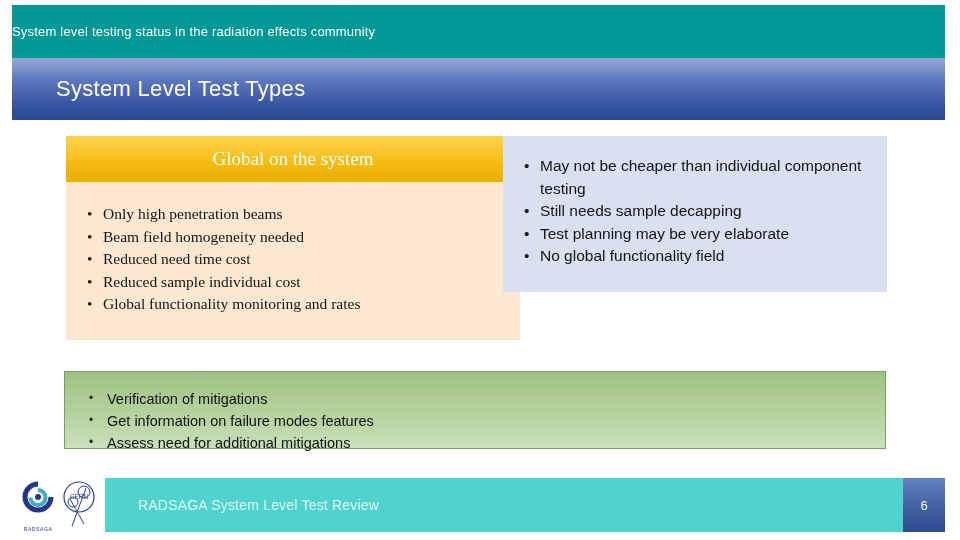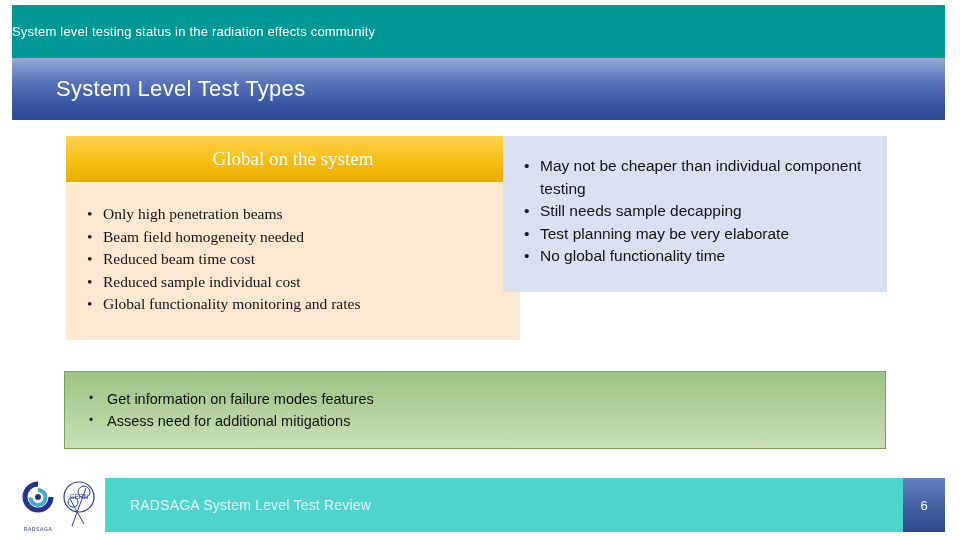--- a/index.html
+++ b/index.html
@@ -72,21 +72,21 @@
     font-size:12px;color:#222222;
   }
 
   
   .footer-bar{
     position:absolute;left:105px;top:478px;width:798px;height:54px;
     background:#4ed4cd;
     display:flex;align-items:center;
     padding-left:25px;box-sizing:border-box;
   }
-  .footer-text{color:#e2f7f6;font-size:14px;letter-spacing:.2px;}
+  .footer-text{color:#e2f7f6;font-size:14px;letter-spacing:.2px;margin-left:8px;}
   .page-box{
     position:absolute;left:903px;top:478px;width:42px;height:54px;
     background:linear-gradient(180deg,#6283c6 0%,#41609f 55%,#2c4b92 100%);
     display:flex;align-items:center;justify-content:center;
   }
   .page-number{color:#ffffff;font-size:13px;}
 
   
   .logo{position:absolute;}
   .logo.radsaga{left:20px;top:481px;width:36px;height:46px;text-align:center;}
@@ -109,40 +109,41 @@
   </div>
 
   <div class="panel left">
     <div class="panel-header">
       <span>Global on the system</span>
     </div>
     <div class="panel-body">
       <ul class="bullets">
           <li>Only high penetration beams</li>
           <li>Beam field homogeneity needed</li>
-          <li>Reduced beam time cost</li>
+          <li>Reduced need time cost</li>
           <li>Reduced sample individual cost</li>
           <li>Global functionality monitoring and rates</li>
         </ul>
     </div>
   </div>
 
   <div class="panel right">
     <div class="panel-body">
       <ul class="bullets">
           <li>May not be cheaper than individual component testing</li>
           <li>Still needs sample decapping</li>
           <li>Test planning may be very elaborate</li>
-          <li>No global functionality time</li>
+          <li>No global functionality field</li>
         </ul>
     </div>
   </div>
 
   <div class="summary-box">
     <ul class="bullets">
+        <li>Verification of mitigations</li>
         <li>Get information on failure modes features</li>
         <li>Assess need for additional mitigations</li>
       </ul>
   </div>
 
   <div class="logo radsaga">
     <svg width="36" height="40" viewBox="0 0 36 40">
       <path d="M18 3 A13 13 0 1 0 31 16" stroke="#27348b" stroke-width="5" fill="none"></path>
       <path d="M18 9 A7.5 7.5 0 1 1 10.5 16.5" stroke="#3fa9d0" stroke-width="4" fill="none"></path>
       <circle cx="18" cy="16" r="3" fill="#27348b"></circle>

